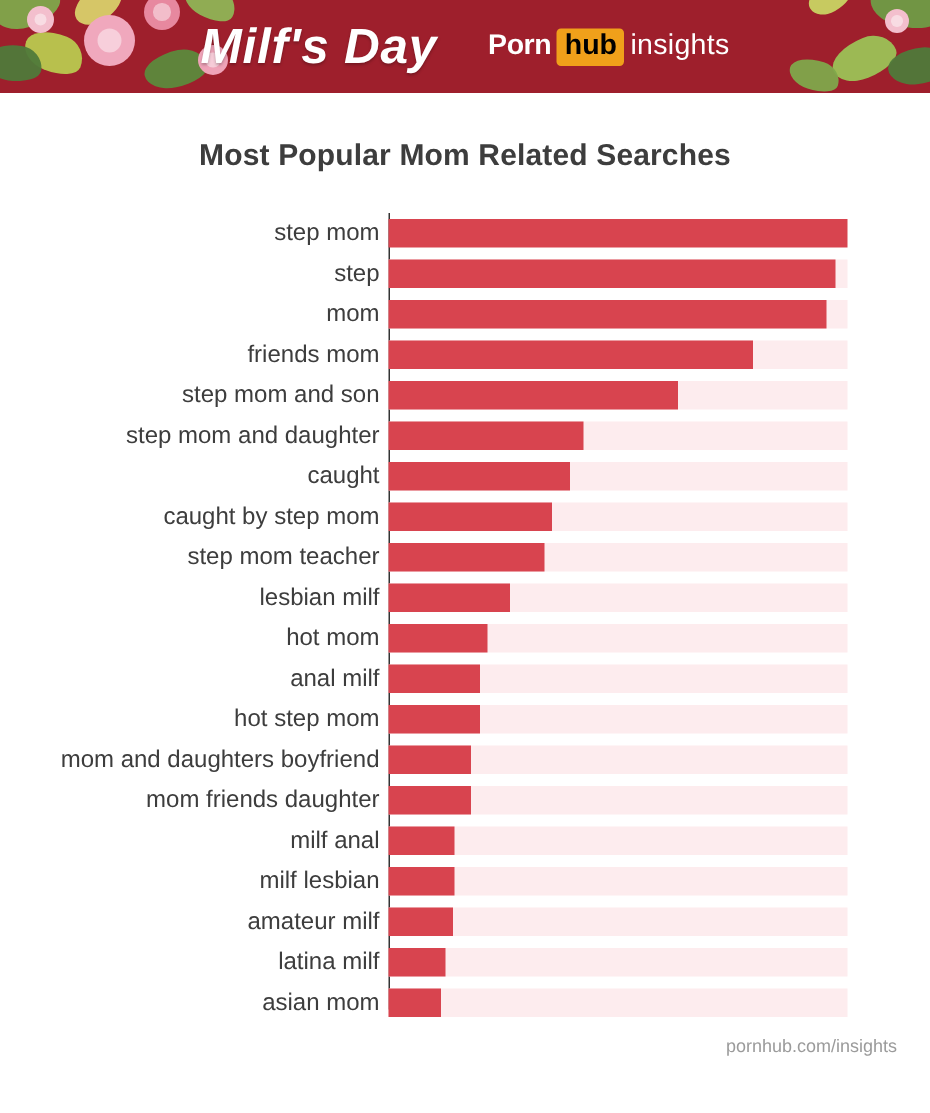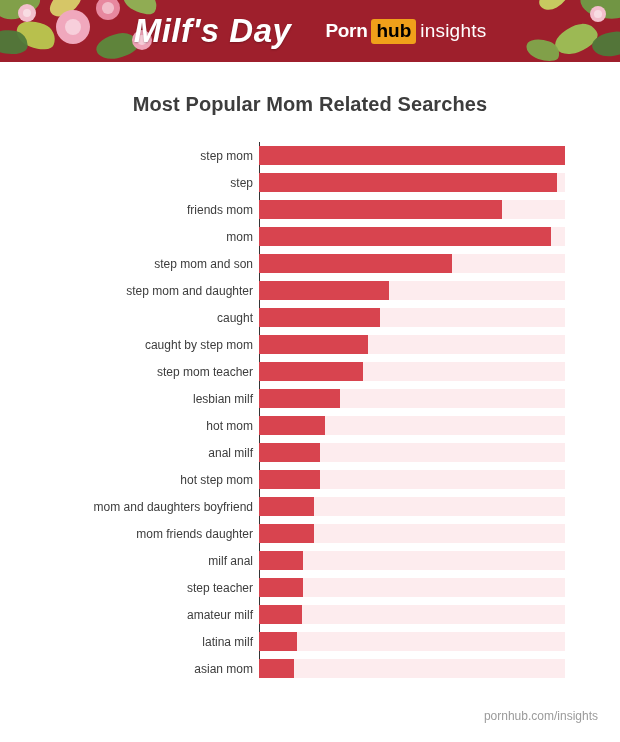--- a/index.html
+++ b/index.html
@@ -110,21 +110,21 @@
   .row {
     display: flex;
     align-items: center;
     height: 27px;
   }
   .row-label {
     position: absolute;
     left: 4px;
     width: 249px;
     text-align: right;
-    font-size: 12px;
+    font-size: 16px;
     color: #3d3d3d;
     white-space: nowrap;
   }
   .row-wrap {
     position: relative;
     width: 100%;
     height: 27px;
     display: flex;
     align-items: center;
   }
@@ -133,21 +133,21 @@
     width: 100%;
     height: 19px;
     background: #fdecee;
   }
   .bar {
     height: 19px;
     background: #d8444f;
   }
 
   .footer {
-    margin-top: 27px;
+    margin-top: 8px;
     text-align: right;
     padding-right: 22px;
     font-size: 12px;
     color: #9b9b9b;
   }
 </style>
 </head>
 <body>
 
 <div class="banner">
@@ -195,36 +195,36 @@
     </div>
     <div class="row">
       <div class="row-label">step</div>
       <div class="row-wrap">
         <div class="track" style="background: rgb(253, 236, 238);">
           <div class="bar" style="width: 97.5%; background: rgb(216, 68, 79);"></div>
         </div>
       </div>
     </div>
     <div class="row">
+      <div class="row-label">mom</div>
+      <div class="row-wrap">
+        <div class="track" style="background: rgb(253, 236, 238);">
+          <div class="bar" style="width: 95.5%; background: rgb(216, 68, 79);"></div>
+        </div>
+      </div>
+    </div>
+    <div class="row">
       <div class="row-label">friends mom</div>
       <div class="row-wrap">
         <div class="track" style="background: rgb(253, 236, 238);">
           <div class="bar" style="width: 79.5%; background: rgb(216, 68, 79);"></div>
         </div>
       </div>
     </div>
     <div class="row">
-      <div class="row-label">mom</div>
-      <div class="row-wrap">
-        <div class="track" style="background: rgb(253, 236, 238);">
-          <div class="bar" style="width: 95.5%; background: rgb(216, 68, 79);"></div>
-        </div>
-      </div>
-    </div>
-    <div class="row">
       <div class="row-label">step mom and son</div>
       <div class="row-wrap">
         <div class="track" style="background: rgb(253, 236, 238);">
           <div class="bar" style="width: 63%; background: rgb(216, 68, 79);"></div>
         </div>
       </div>
     </div>
     <div class="row">
       <div class="row-label">step mom and daughter</div>
       <div class="row-wrap">
@@ -307,21 +307,21 @@
     </div>
     <div class="row">
       <div class="row-label">milf anal</div>
       <div class="row-wrap">
         <div class="track" style="background: rgb(253, 236, 238);">
           <div class="bar" style="width: 14.5%; background: rgb(216, 68, 79);"></div>
         </div>
       </div>
     </div>
     <div class="row">
-      <div class="row-label">step teacher</div>
+      <div class="row-label">milf lesbian</div>
       <div class="row-wrap">
         <div class="track" style="background: rgb(253, 236, 238);">
           <div class="bar" style="width: 14.5%; background: rgb(216, 68, 79);"></div>
         </div>
       </div>
     </div>
     <div class="row">
       <div class="row-label">amateur milf</div>
       <div class="row-wrap">
         <div class="track" style="background: rgb(253, 236, 238);">

